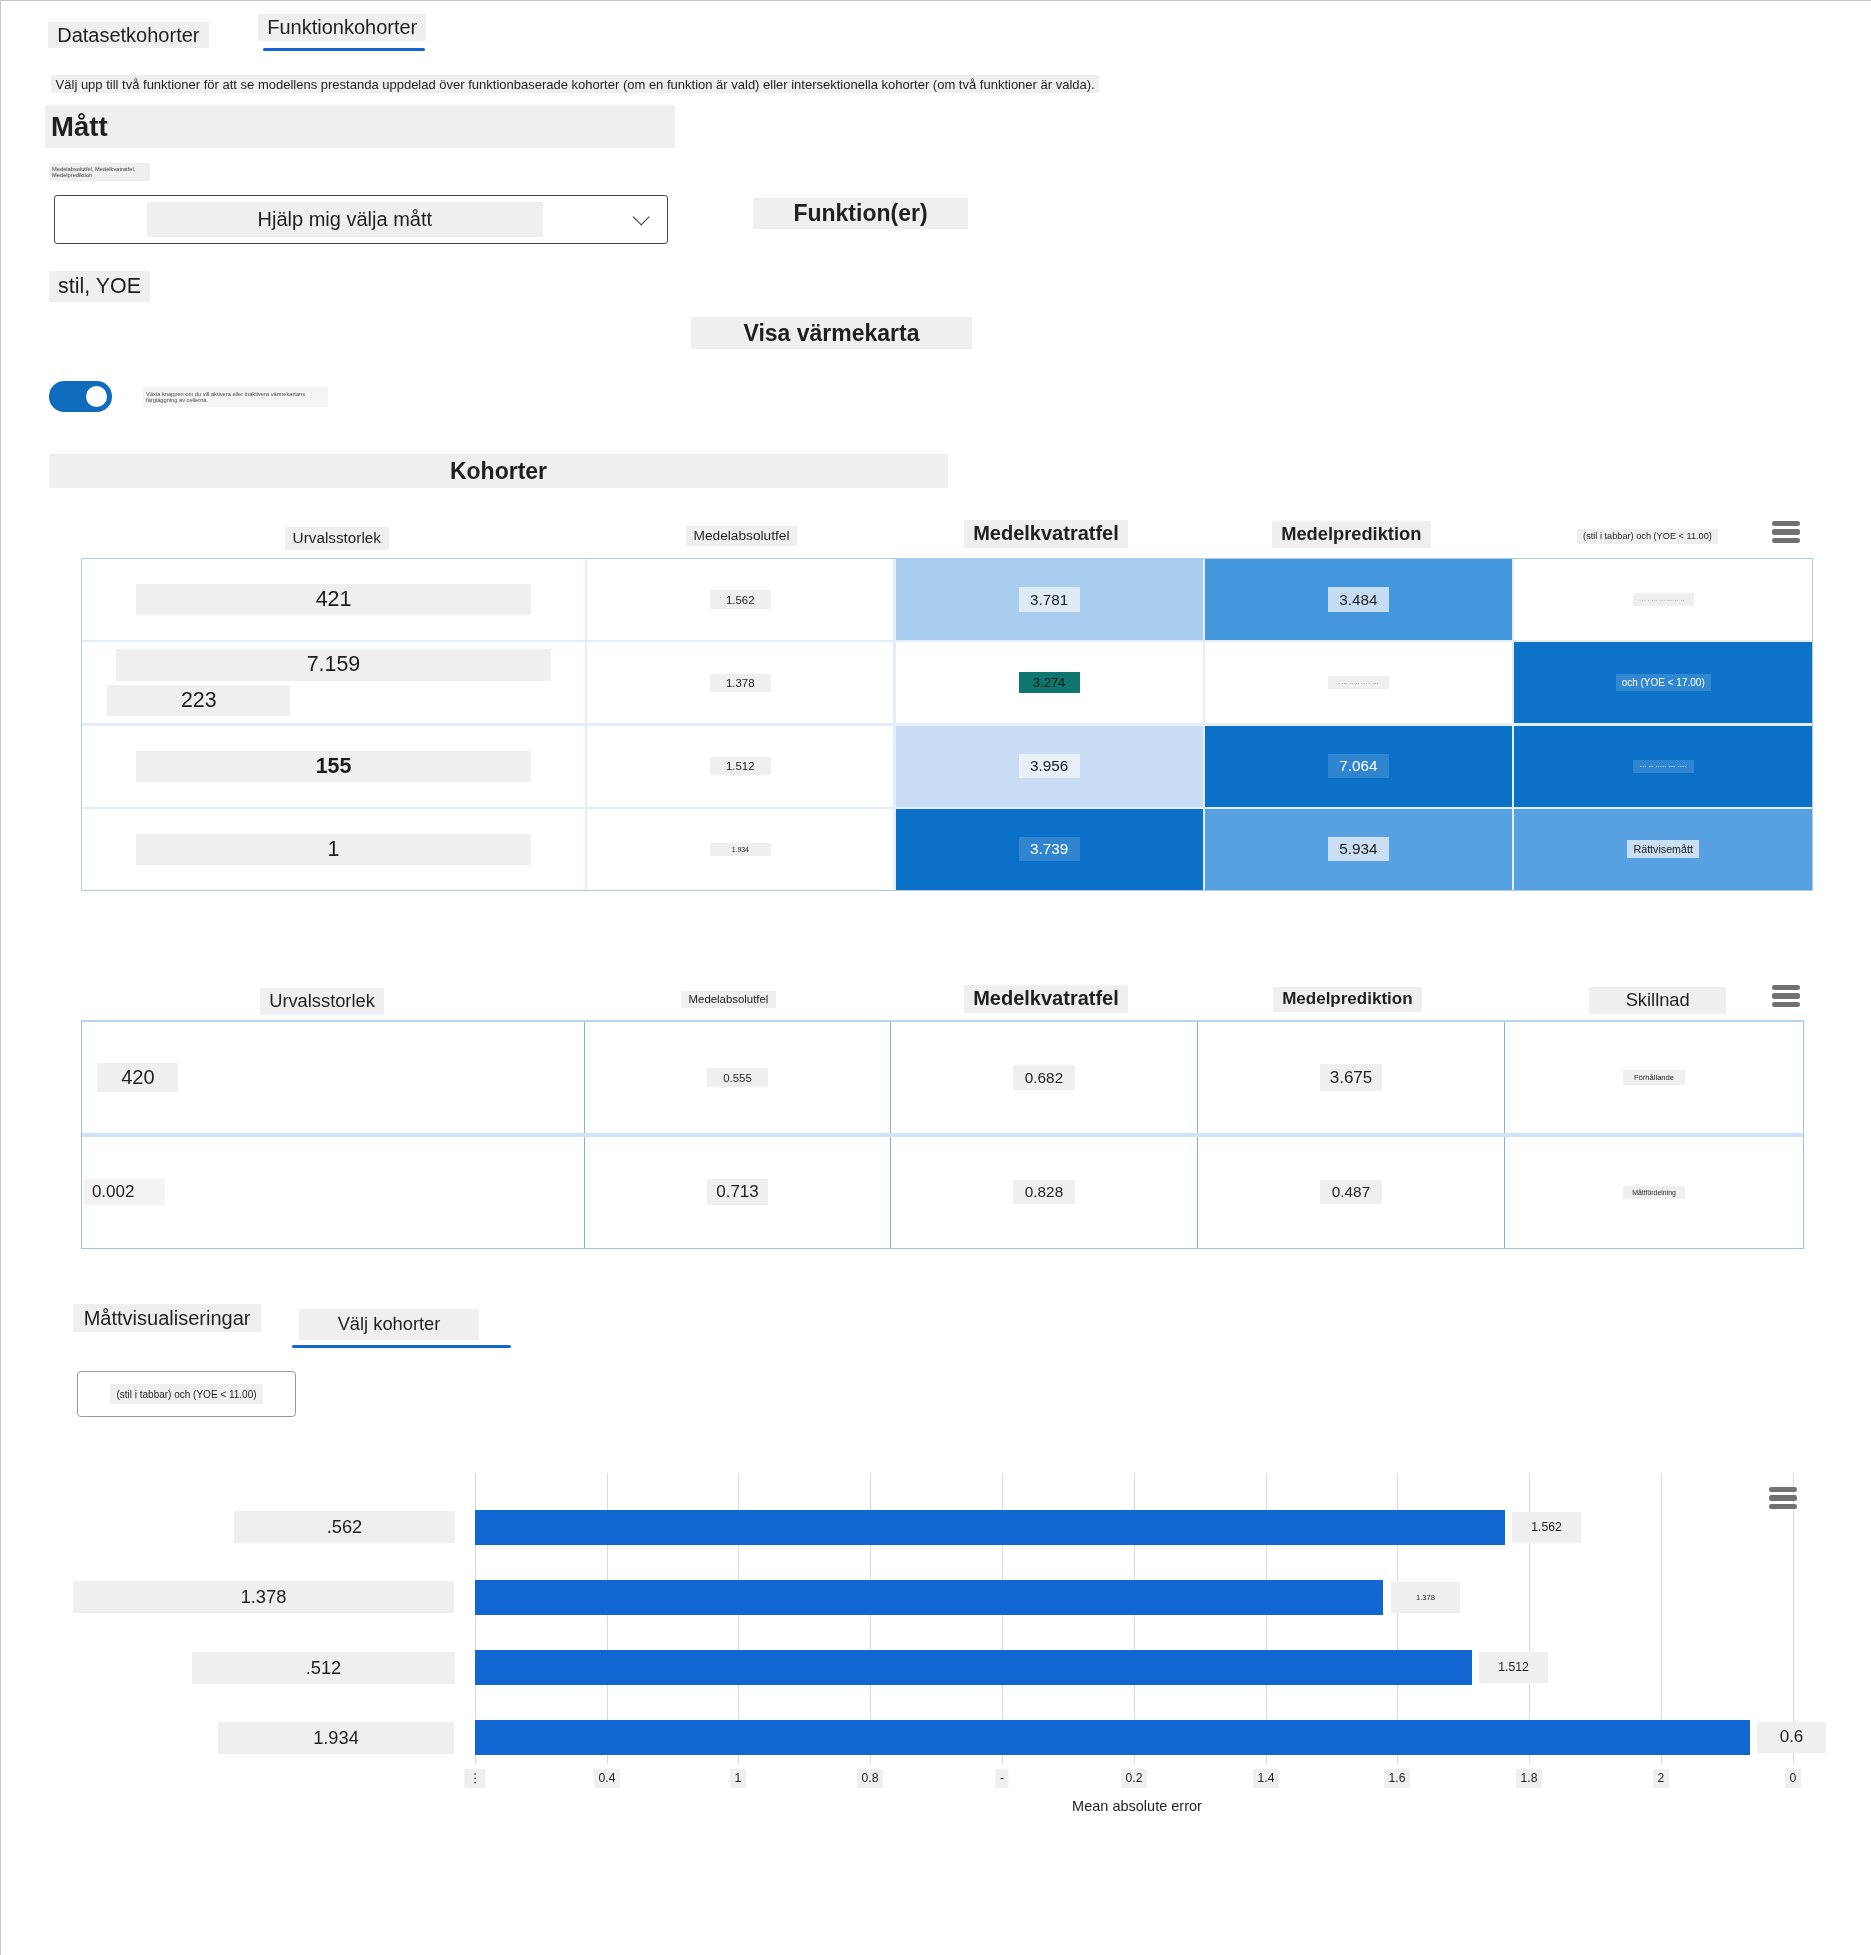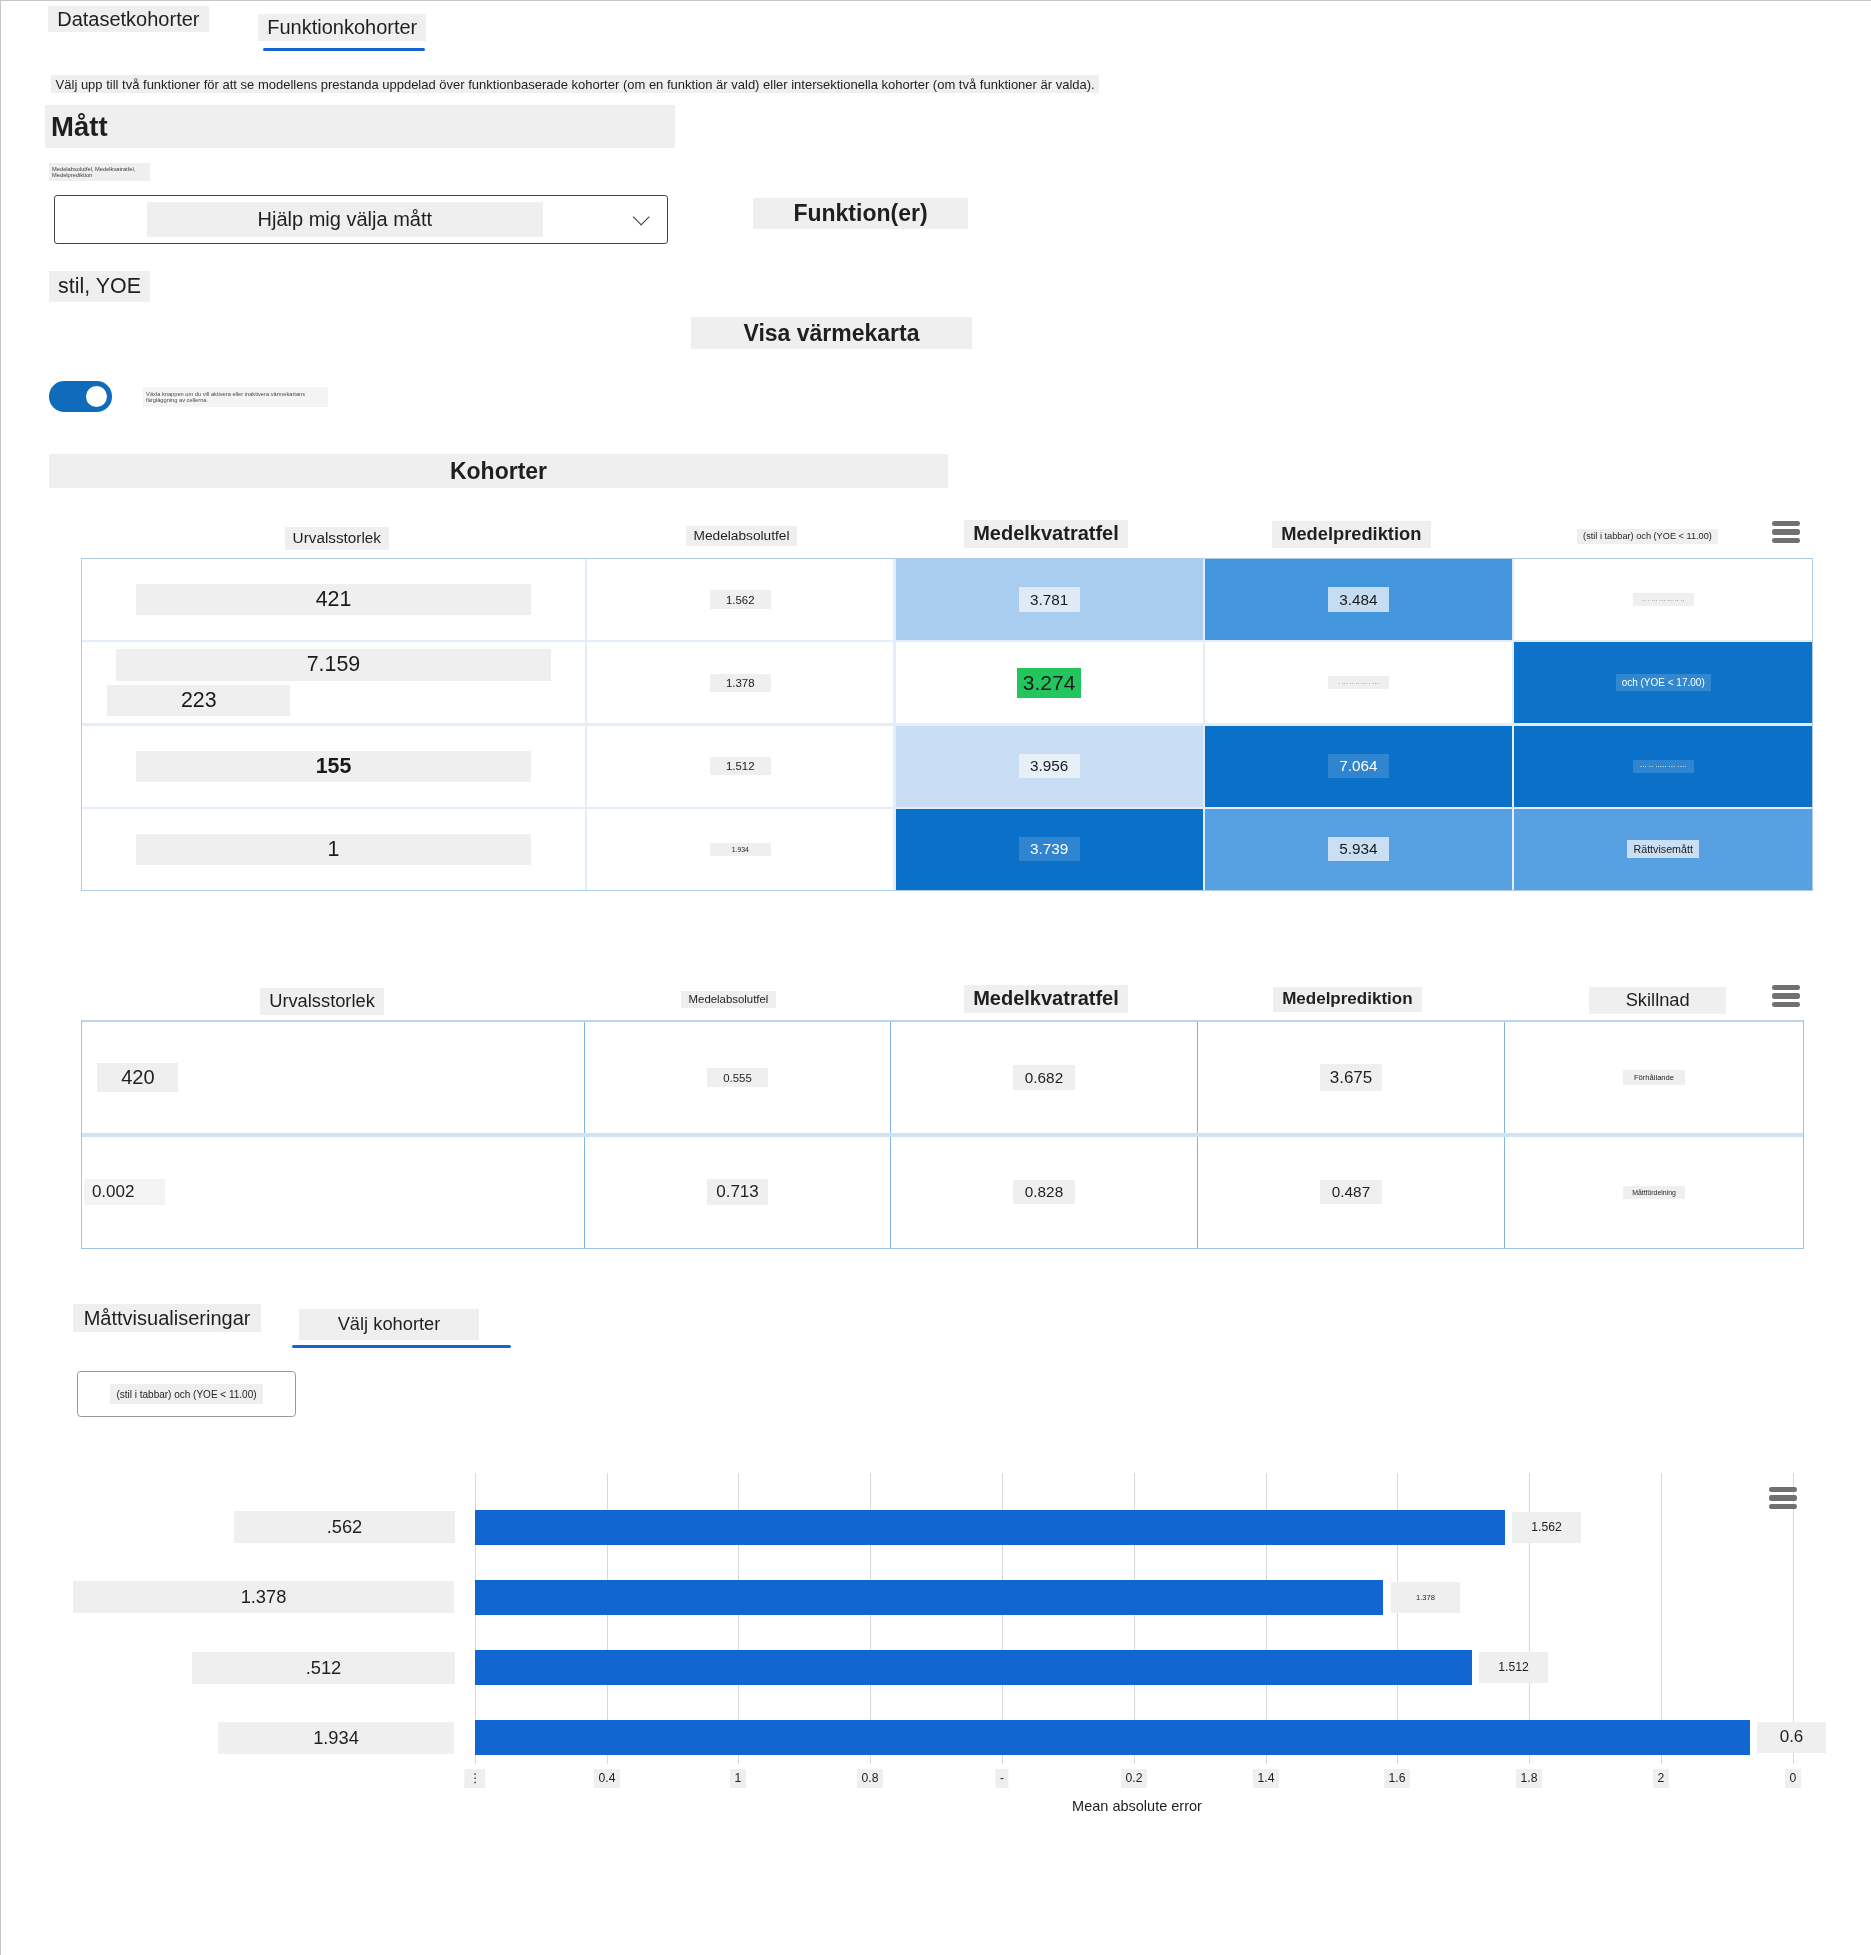--- a/index.html
+++ b/index.html
@@ -24,21 +24,21 @@
   .catlab{position:absolute;display:flex;align-items:center;justify-content:center;background:#efefef;height:32px;font-size:18.3px;}
   .vallab{position:absolute;display:flex;align-items:center;justify-content:center;background:#efefef;height:30.5px;}
   .tick{position:absolute;background:#efefef;font-size:12.2px;padding:2.3px 4.6px;transform:translateX(-50%);}
   .hdr{position:absolute;background:#efefef;display:flex;align-items:center;justify-content:center;}
 </style>
 </head>
 <body>
 
 <div id="page">
 
-  <div class="abs tab-label" style="left:47px;top:7px;"><span class="hl" style="padding:2.3px 9.2px;">Datasetkohorter</span></div>
+  <div class="abs tab-label" style="left:47px;top:23px;"><span class="hl" style="padding:2.3px 9.2px;">Datasetkohorter</span></div>
   <div class="abs tab-label" style="left:257px;top:15.3px;"><span class="hl" style="padding:2.3px 9.2px;">Funktionkohorter</span></div>
   <div class="abs underline" style="left:262px;top:47px;width:162px;"></div>
 
   <div class="abs" style="left:50px;top:75px;font-size:13px;"><span class="hl" style="padding:1.5px 4.6px;">Välj upp till två funktioner för att se modellens prestanda uppdelad över funktionbaserade kohorter (om en funktion är vald) eller intersektionella kohorter (om två funktioner är valda).</span></div>
 
   <div class="abs hl" style="left:44px;top:104px;width:630px;height:43px;display:flex;align-items:center;">
     <span style="font-size:27.5px;font-weight:600;padding-left:6.1px;">Mått</span>
   </div>
   <div class="abs hl" style="left:48px;top:162px;width:95px;height:18.3px;font-size:5.7px;color:#3b3a39;overflow:hidden;display:flex;align-items:center;padding:0 3.1px;">Medelabsolutfel, Medelkvatratfel, Medelprediktion</div>
 
@@ -89,21 +89,21 @@
         <span style="display: inline-block; text-align: center; background: rgb(239, 239, 239); color: rgb(27, 26, 25); font-size: 6.1px; padding: 3.1px 6.1px; min-width: 49px;">·· · ··· ··· ··· ·· ··</span>
       </div>
       <div class="cell" style="background: rgb(255, 255, 255);">
         <span style="display: inline-block; text-align: center; background: rgb(239, 239, 239); color: rgb(27, 26, 25); font-size: 21.4px; padding: 3.1px 6.1px; width: 84%; margin-bottom: 4.6px;">7.159</span>
         <span style="display: inline-block; text-align: center; background: rgb(239, 239, 239); color: rgb(27, 26, 25); font-size: 21.4px; padding: 3.1px 6.1px; width: 34%; align-self: flex-start; margin-left: 5%;">223</span>
       </div>
       <div class="cell" style="background: rgb(255, 255, 255);">
         <span style="display: inline-block; text-align: center; background: rgb(239, 239, 239); color: rgb(27, 26, 25); font-size: 11.4px; padding: 3.1px 6.1px; min-width: 49px;">1.378</span>
       </div>
       <div class="cell" style="background: rgb(255, 255, 255);">
-        <span style="display: inline-block; text-align: center; background: #22c55e; color: rgb(27, 26, 25); font-size: 21px; padding: 3.1px 6.1px; min-width: 49px;">3.274</span>
+        <span style="display: inline-block; text-align: center; background: #0f766e; color: rgb(27, 26, 25); font-size: 13px; padding: 3.1px 6.1px; min-width: 49px;">3.274</span>
       </div>
       <div class="cell" style="background: rgb(255, 255, 255);">
         <span style="display: inline-block; text-align: center; background: rgb(239, 239, 239); color: rgb(27, 26, 25); font-size: 6.1px; padding: 3.1px 6.1px; min-width: 49px;">· ··· ·· ·· ··· · ···</span>
       </div>
       <div class="cell" style="background: rgb(14, 114, 200);">
         <span style="display: inline-block; text-align: center; background: rgba(255, 255, 255, 0.15); color: rgb(255, 255, 255); font-size: 10px; padding: 3.1px 6.1px; min-width: 49px;">och (YOE &lt; 17.00)</span>
       </div>
       <div class="cell" style="background: rgb(255, 255, 255); font-weight: bold;">
         <span style="display: inline-block; text-align: center; background: rgb(239, 239, 239); color: rgb(27, 26, 25); font-size: 21.4px; padding: 3.1px 6.1px; width: 76%;">155</span>
       </div>

